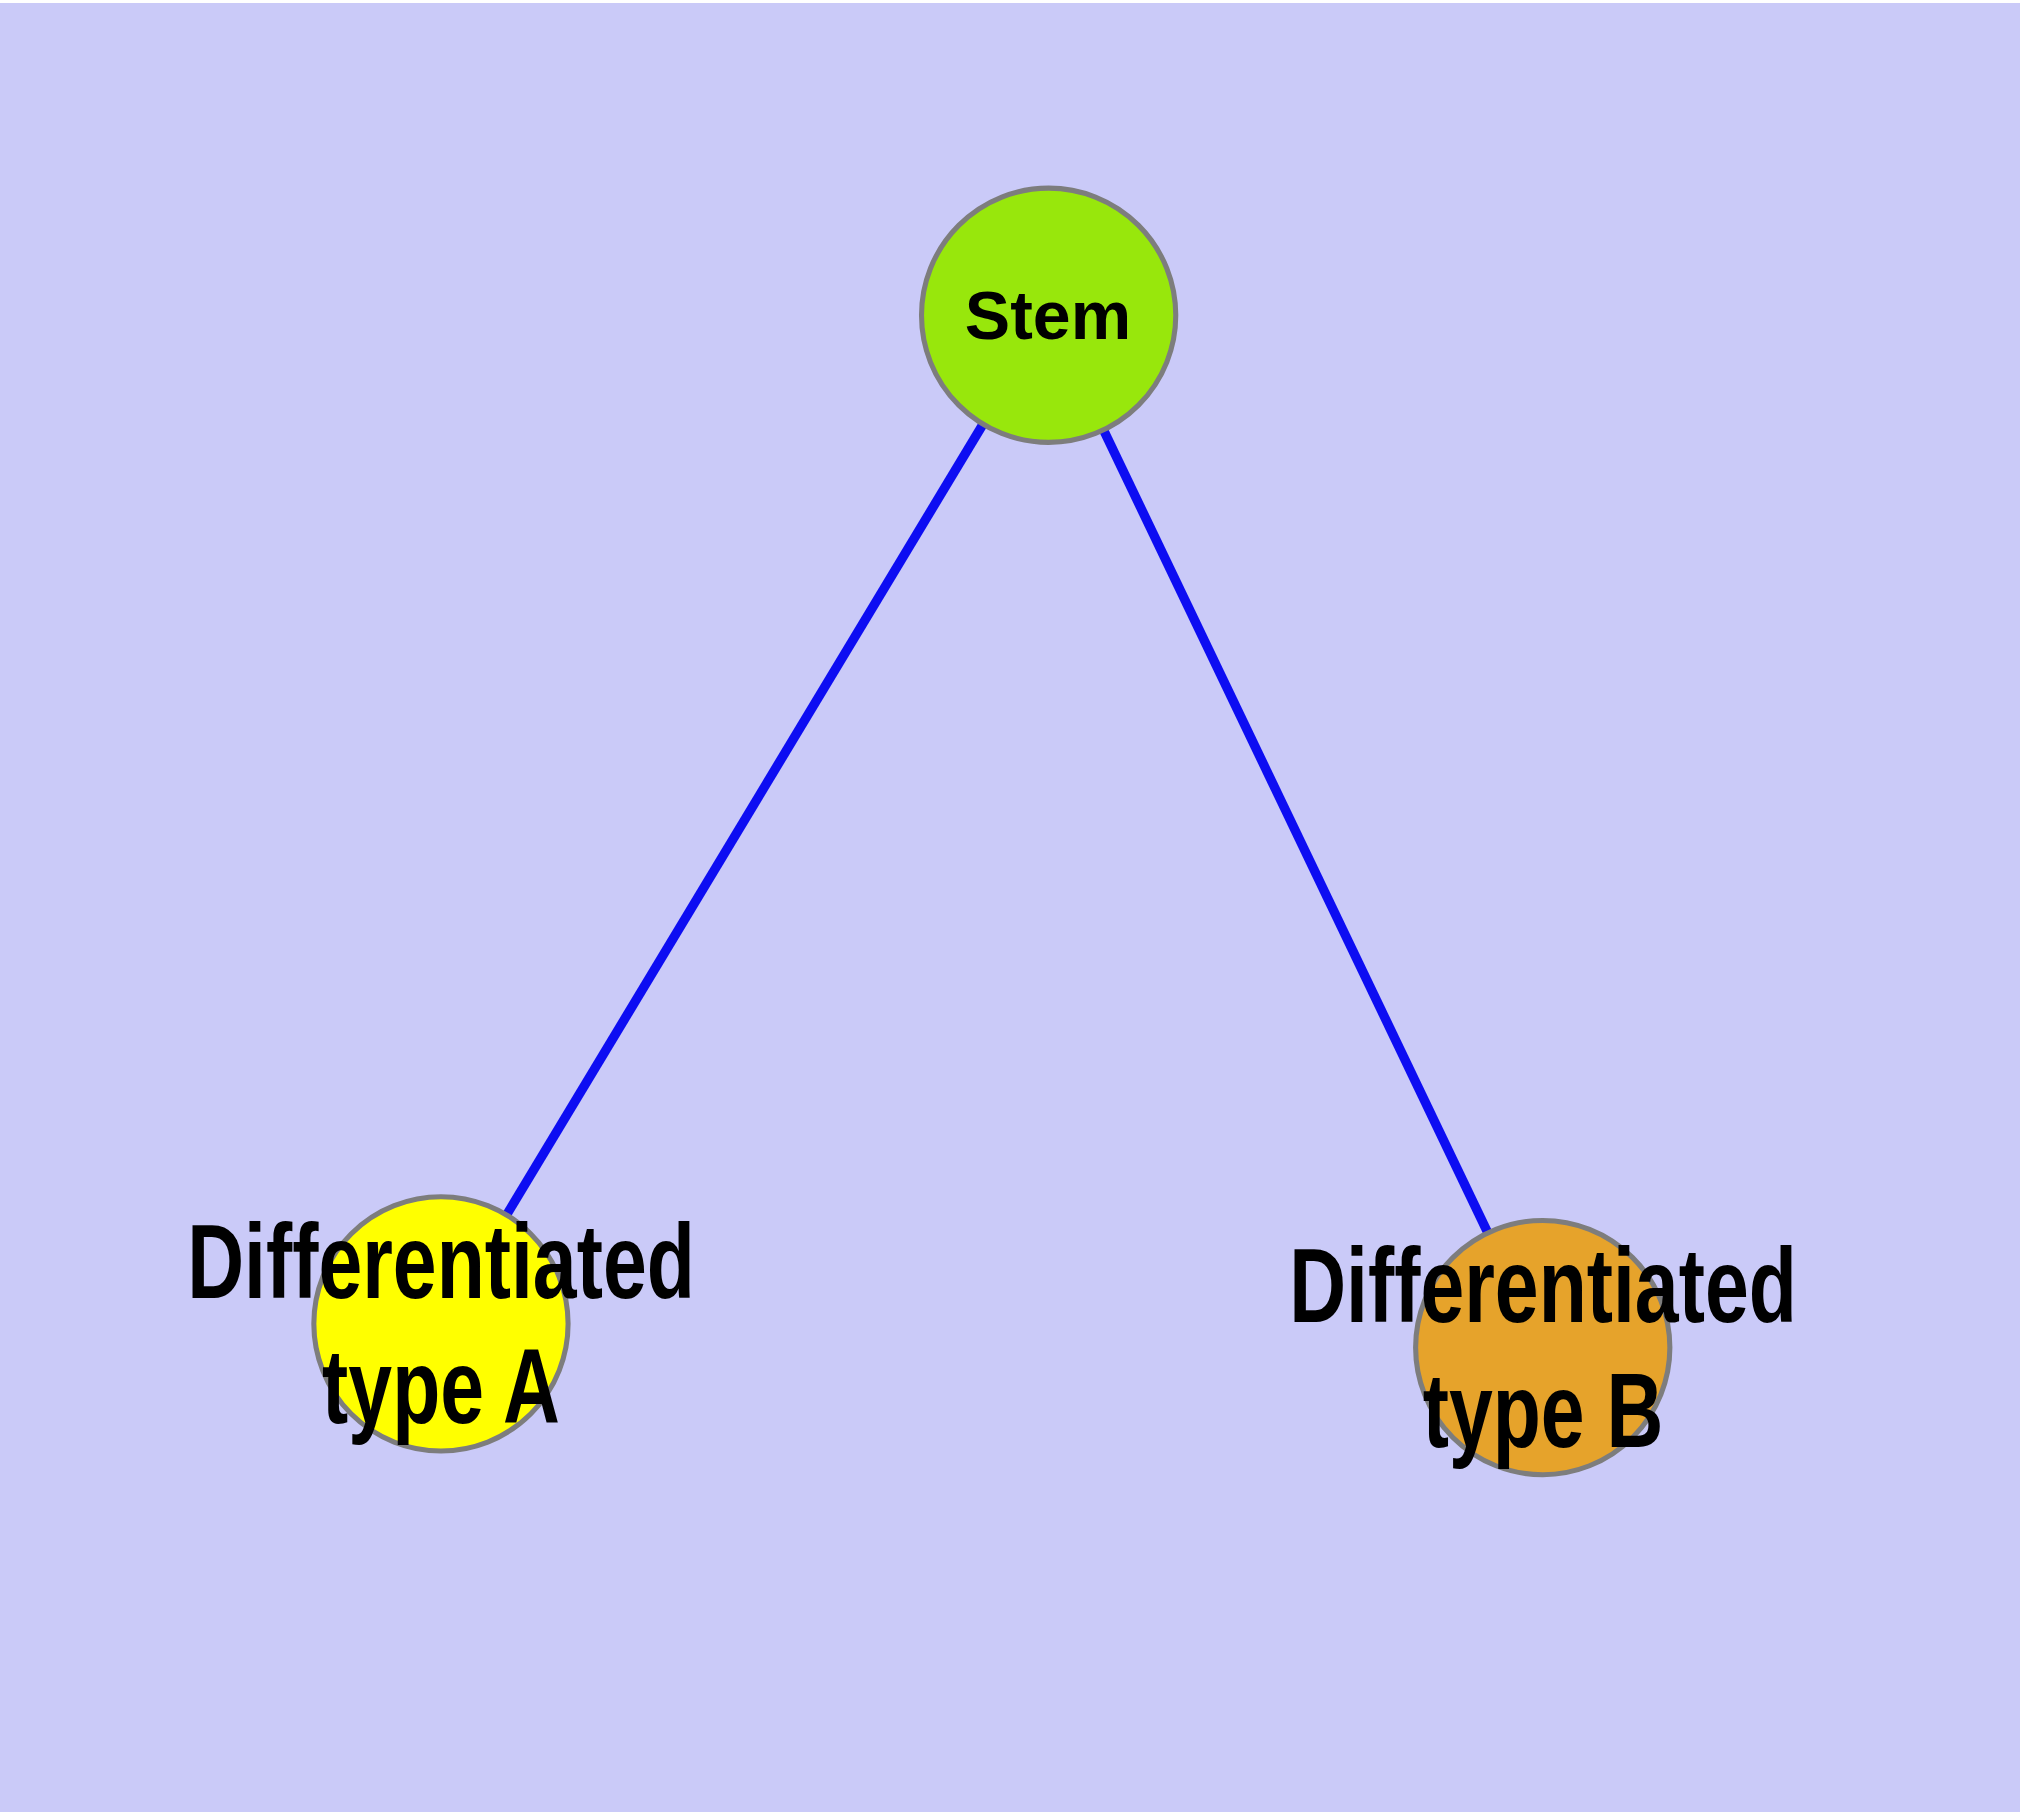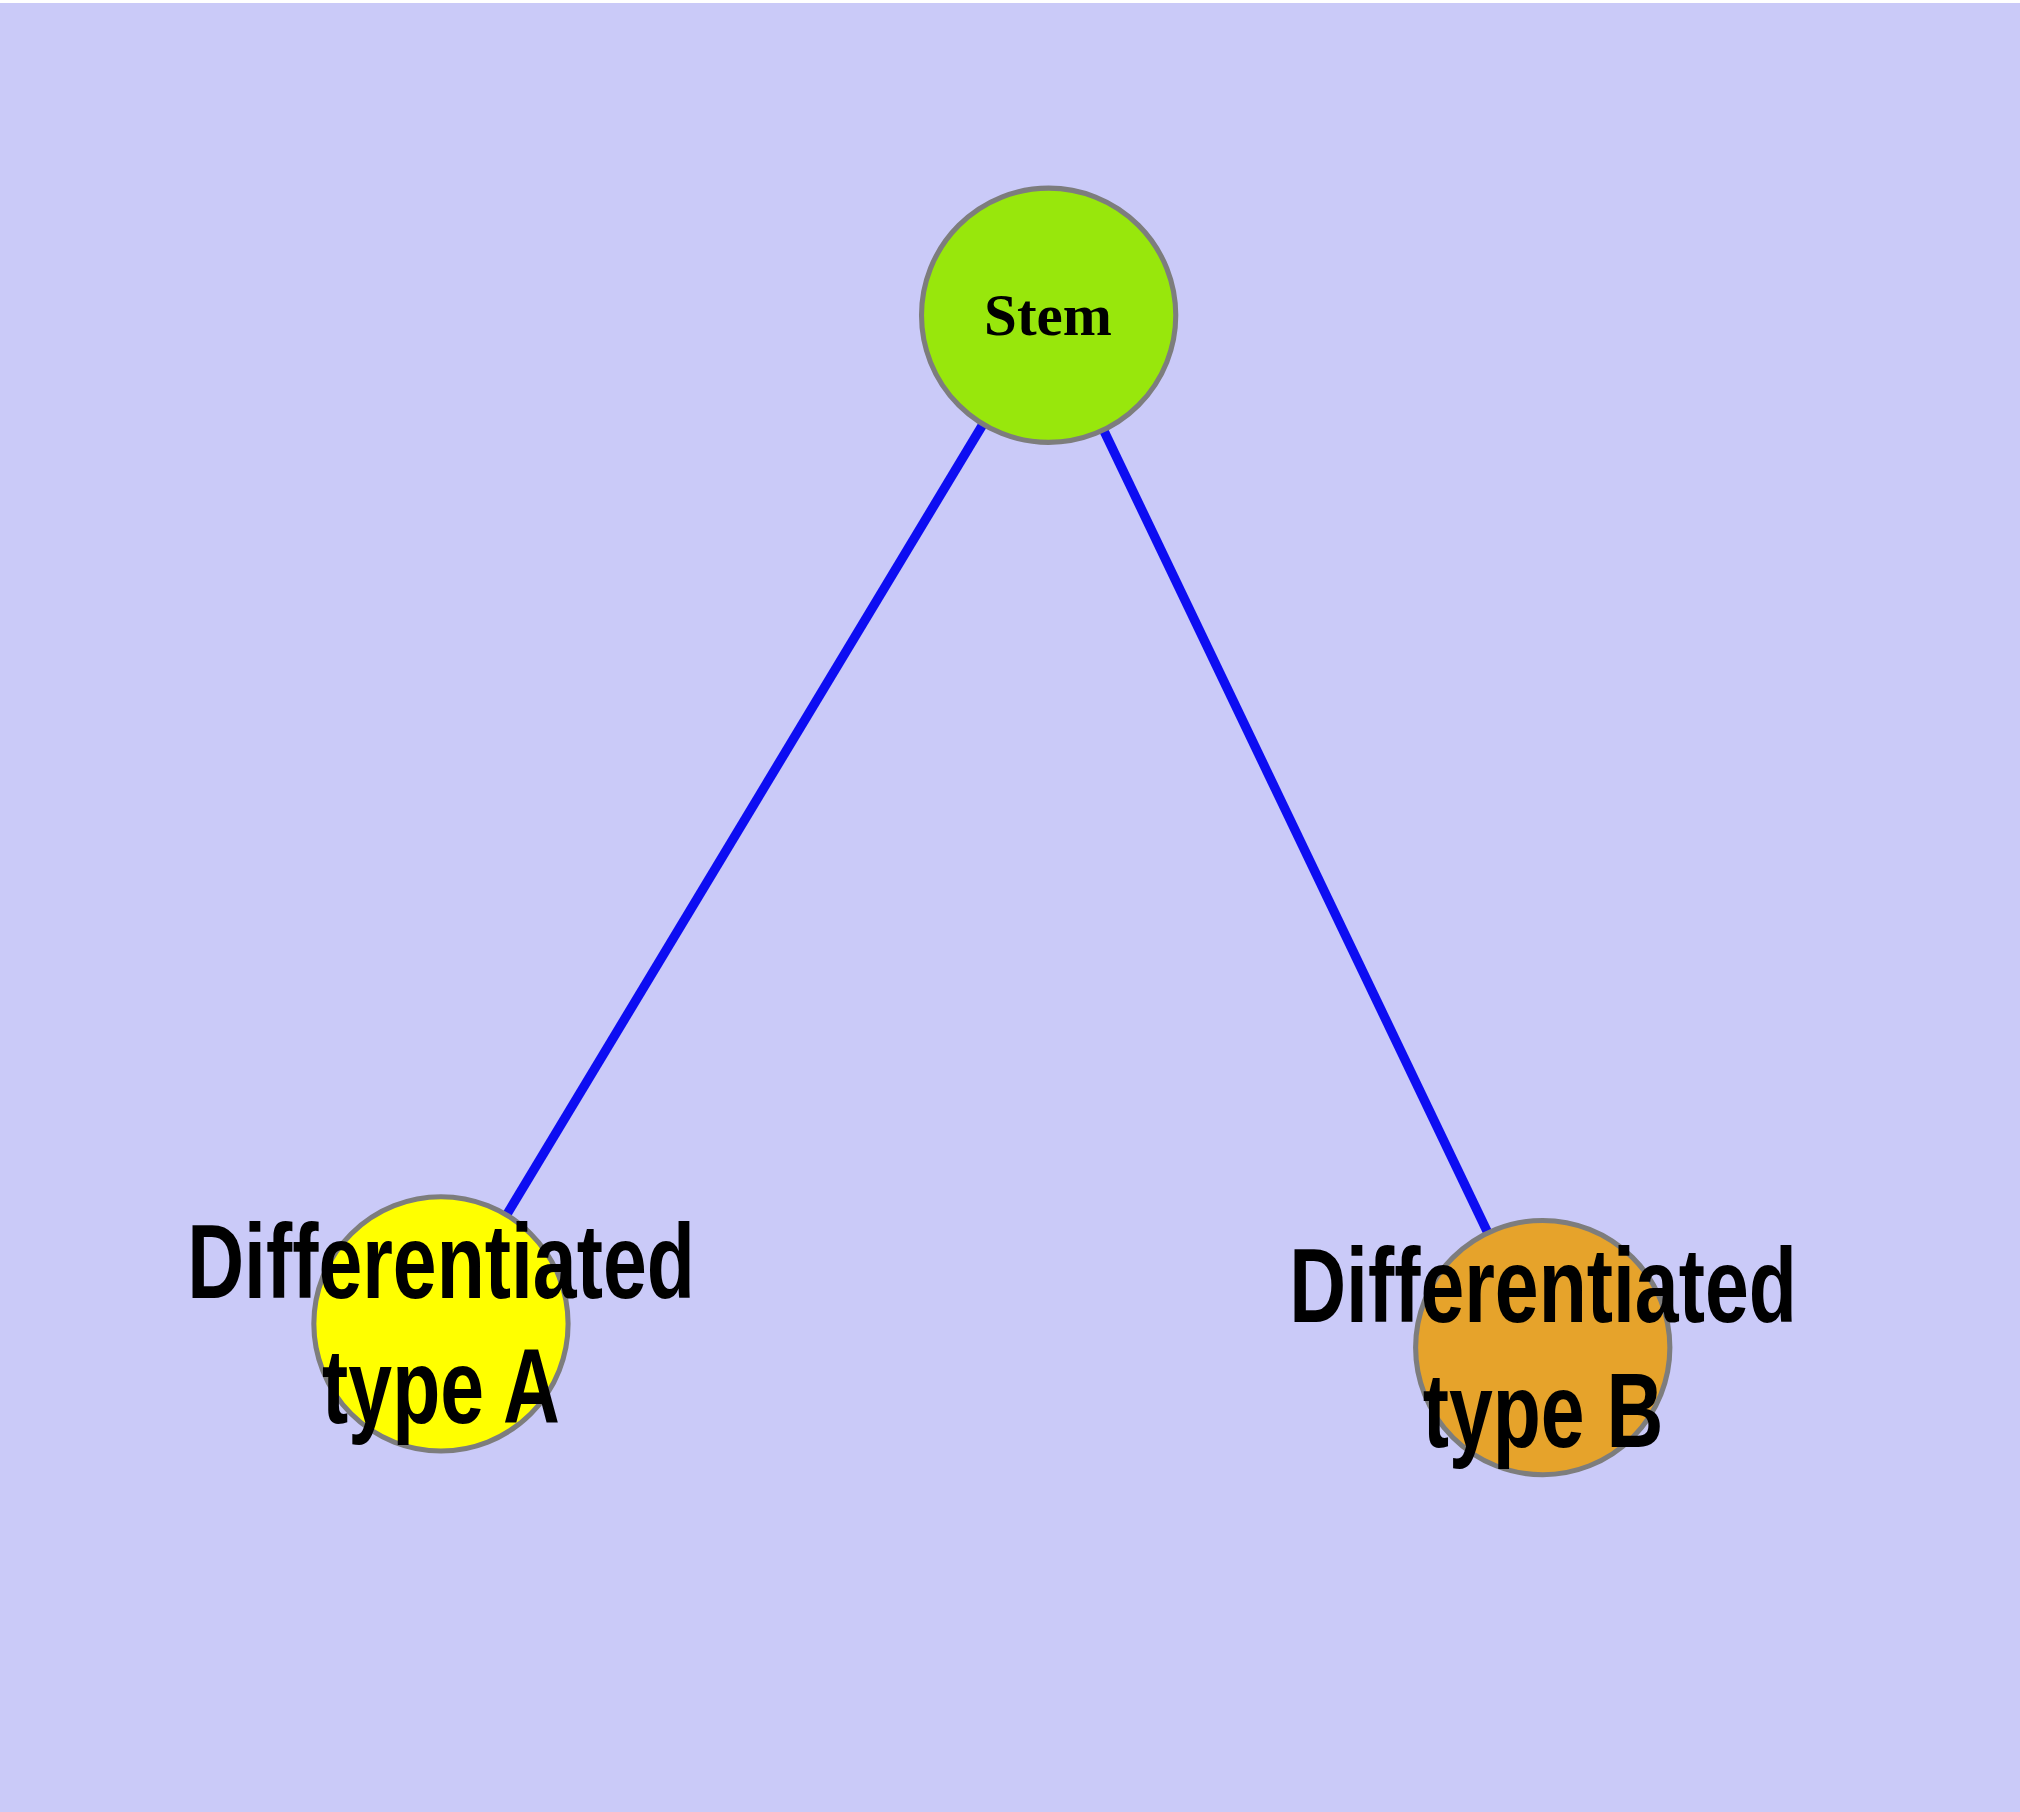--- a/index.html
+++ b/index.html
@@ -39,24 +39,23 @@
   .node-label {
     position: absolute;
     color: #000000;
     font-weight: 700;
     text-align: center;
     white-space: nowrap;
     z-index: 2;
     pointer-events: none;
   }
   .node-label.single {
-    font-size: 59px;
+    font-size: 68px;
     line-height: 75px;
     transform: translate(-50%, -50%);
-    font-family: Liberation Serif, serif;
   }
   .node-label.double {
     font-size: 105px;
     line-height: 125px;
     transform: translate(-50%, -50%) scaleX(0.75);
     transform-origin: center;
   }
   .node-label .lbl-line { display: block; }
   .stem-label  { left: 1048px; top: 315px; }
   .type-a-label{ left: 441px;  top: 1324px; }

